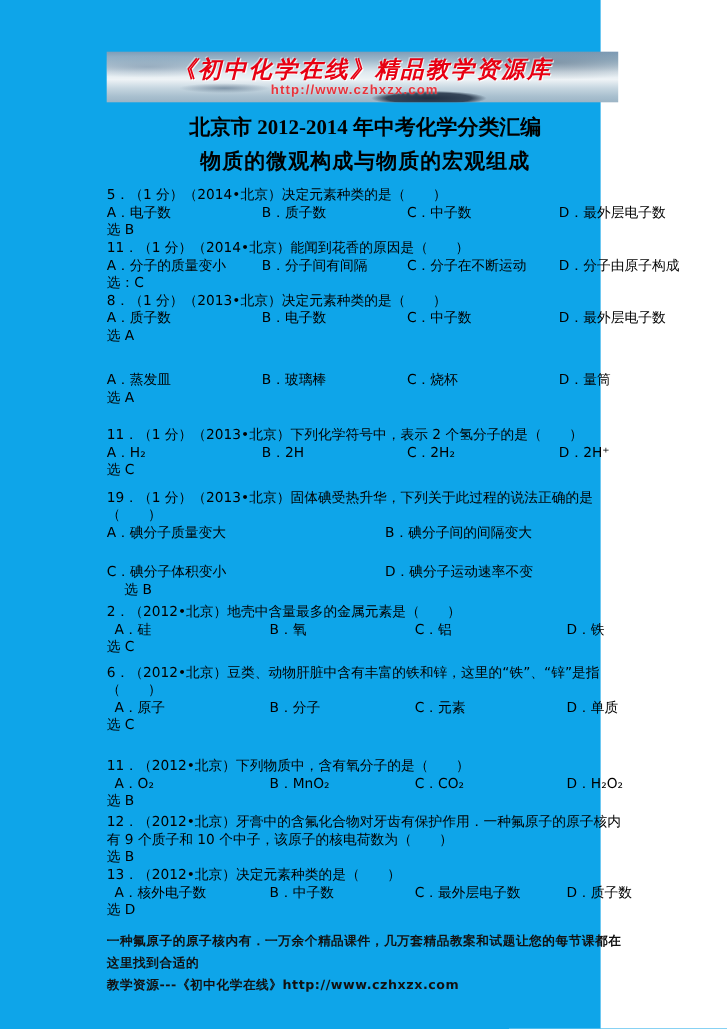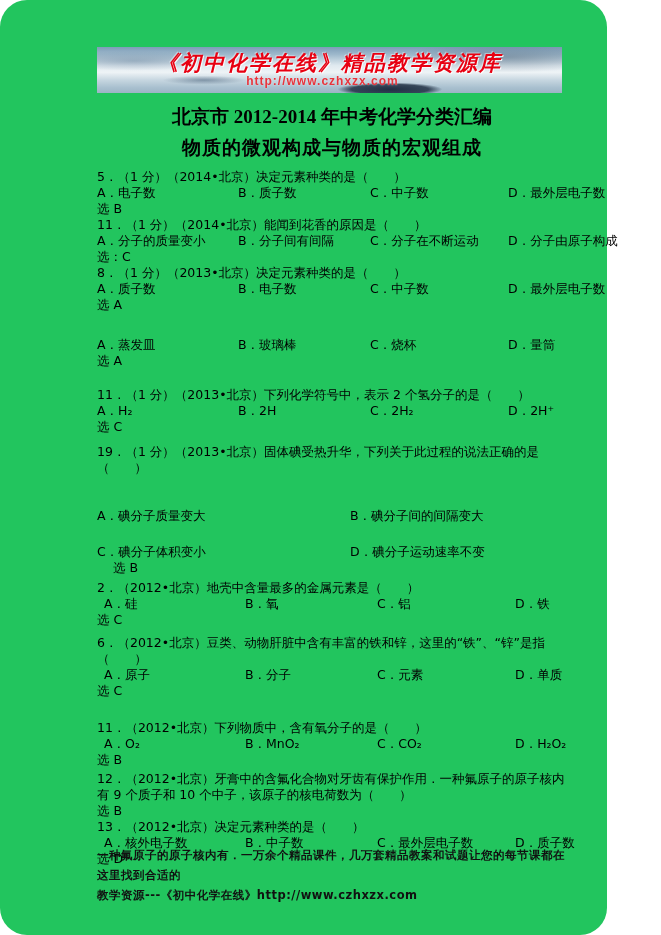--- a/index.html
+++ b/index.html
@@ -1,21 +1,21 @@
 <!DOCTYPE html>
 <html><head>
 <meta charset="utf-8">
 <style>
   html,body{margin:0;padding:0;}
   body{
     width:661px;height:935px;background:#ffffff;overflow:hidden;
     font-family:"DejaVu Sans",sans-serif;color:#000;
     -webkit-font-smoothing:none;
   }
-  .page{position:relative;width:607px;height:935px;background:#22c55e;border-radius:27px;}
+  .page{position:relative;width:546px;height:935px;background:#0ea5e9;}
   .content{position:absolute;left:97px;top:0;width:470px;}
 
   
   .banner{
     position:relative;margin-top:47px;width:465px;height:46px;overflow:hidden;
     background:
       radial-gradient(ellipse 70px 9px at 63% 92%, rgba(25,40,60,0.95) 0%, rgba(25,40,60,0.8) 55%, rgba(25,40,60,0) 75%),
       radial-gradient(ellipse 55px 6px at 23% 72%, rgba(70,95,120,0.55) 0%, rgba(70,95,120,0) 75%),
       radial-gradient(ellipse 150px 22px at 88% 22%, rgba(95,115,135,0.55) 0%, rgba(95,115,135,0) 70%),
       radial-gradient(ellipse 120px 14px at 8% 30%, rgba(110,135,160,0.5) 0%, rgba(110,135,160,0) 70%),
@@ -48,21 +48,21 @@
     font-size:19px;line-height:26px;white-space:nowrap;
     letter-spacing:1px;
   }
 
   
   .qwrap{margin-top:8px;}
   .q{font-size:12.5px;line-height:16px;}
   .stem{white-space:normal;}
   .opts{display:grid;gap:20px;}
   .g4{grid-template-columns:121px 112px 118px auto;}
-  .g2{grid-template-columns:233px auto;margin-top:32px;}
+  .g2{grid-template-columns:233px auto;}
   .opts span{white-space:nowrap;}
   .pad{padding-left:7px;}
   .ans{white-space:nowrap;}
   .ans.ind{padding-left:16px;}
   .mb24{margin-bottom:24px;} .mb18{margin-bottom:18px;} .mb9{margin-bottom:9px;}
   .mb4{margin-bottom:4px;} .mb7{margin-bottom:7px;} .mb21{margin-bottom:21px;}
   .mb3{margin-bottom:3px;} .mb0{margin-bottom:0;}
 
   
   .footer{

